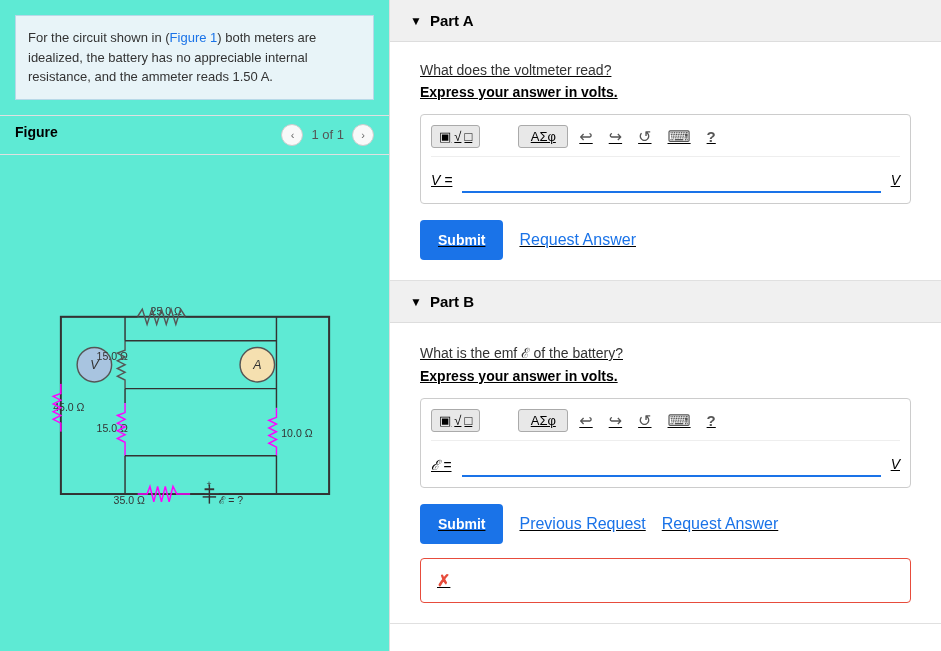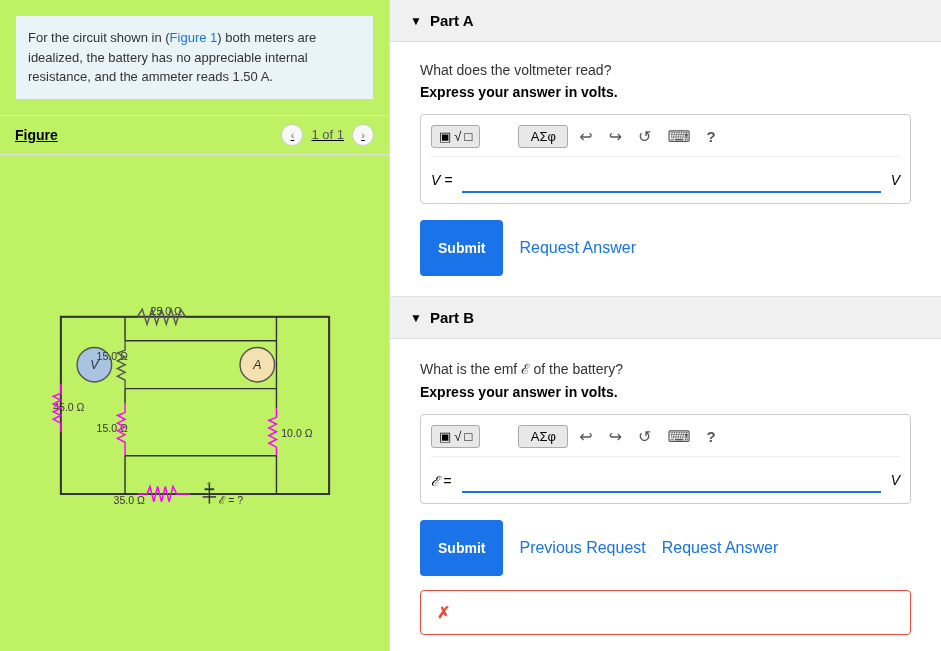--- a/index.html
+++ b/index.html
@@ -9,21 +9,21 @@
       background: #f5f5f5;
       display: flex;
       height: 651px;
       width: 941px;
       overflow: hidden;
     }
 
     
     .left-panel {
       width: 390px;
-      background: #bef264;
+      background: #5eead4;
       border-right: 1px solid #ddd;
       display: flex;
       flex-direction: column;
     }
 
     .problem-text {
       background: #e8f4f8;
       border: 1px solid #b8d9e8;
       margin: 15px;
       padding: 12px;
@@ -38,26 +38,24 @@
     }
 
     .figure-section {
       flex: 1;
       display: flex;
       flex-direction: column;
     }
 
     .figure-header {
       display: flex;
-      align-items: center;
       justify-content: space-between;
       padding: 8px 15px;
       border-top: 1px solid #e0e0e0;
       border-bottom: 1px solid #e0e0e0;
-      text-decoration: underline;
     }
 
     .figure-title {
       font-weight: bold;
       font-size: 14px;
     }
 
     .figure-nav {
       display: flex;
       align-items: center;
@@ -109,20 +107,21 @@
       cursor: pointer;
     }
 
     .part-header-label {
       font-weight: bold;
       font-size: 15px;
     }
 
     .part-content {
       padding: 20px 30px;
+      text-decoration: underline;
     }
 
     .question-text {
       font-size: 14px;
       margin-bottom: 6px;
       color: #333;
     }
 
     .express-label {
       font-weight: bold;
@@ -216,21 +215,21 @@
       align-items: center;
       gap: 16px;
       flex-wrap: wrap;
     }
 
     .submit-btn {
       background: #1a73e8;
       color: white;
       border: none;
       border-radius: 4px;
-      padding: 20px 18px;
+      padding: 12px 18px;
       font-size: 14px;
       cursor: pointer;
       font-weight: bold;
     }
 
     .link-btn {
       color: #1a73e8;
       background: none;
       border: none;
       cursor: pointer;

